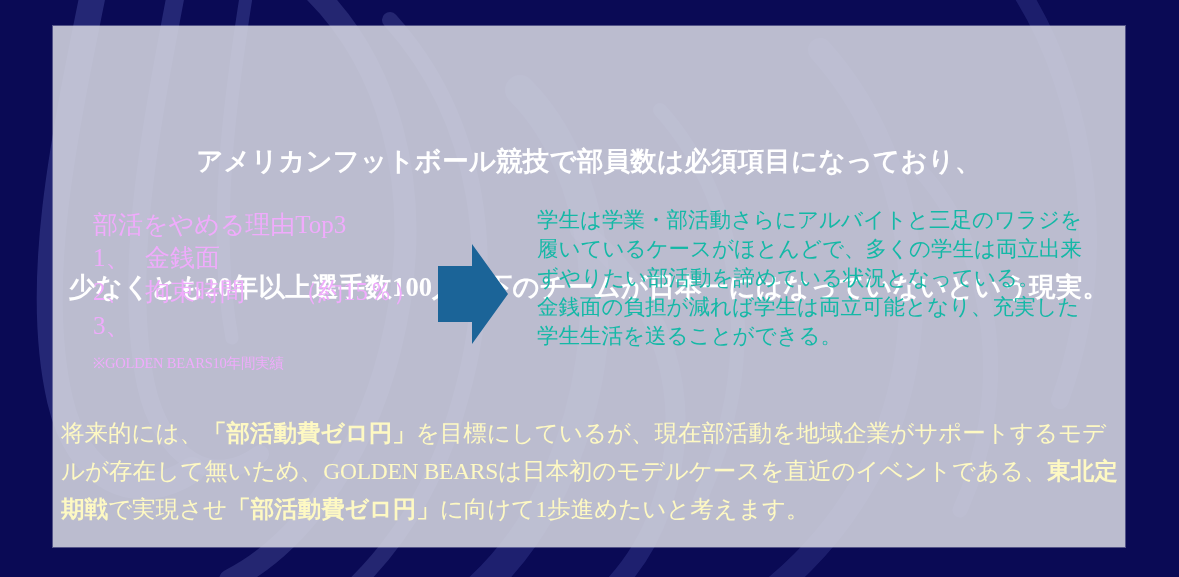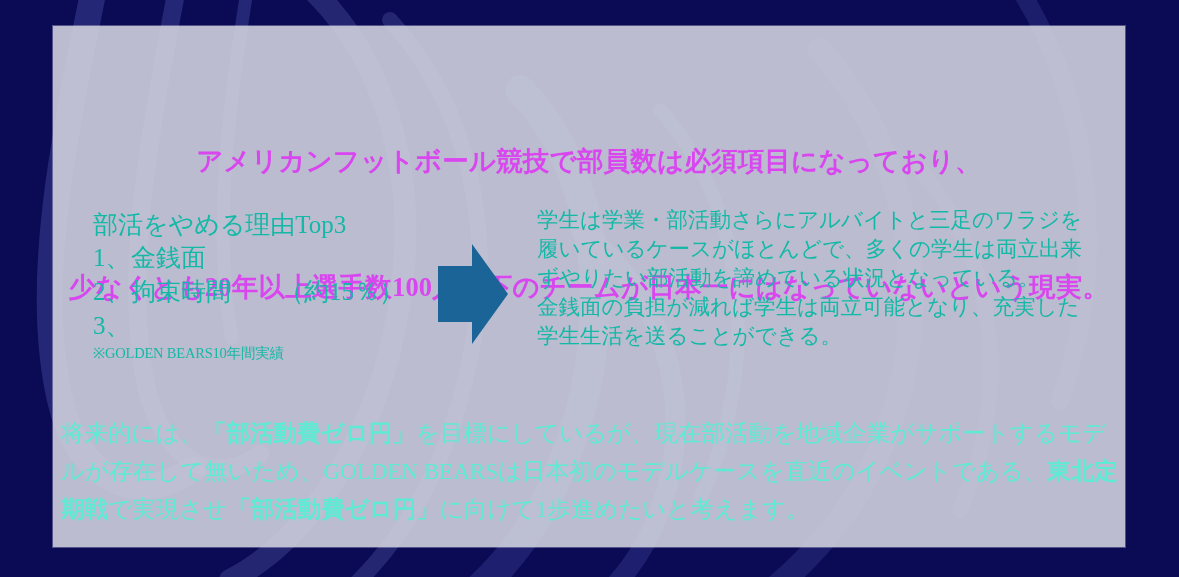--- a/index.html
+++ b/index.html
@@ -60,58 +60,58 @@
   .headline {
     position: absolute;
     left: 0;
     top: 30px;
     width: 100%;
     text-align: center;
     font-weight: bold;
     font-size: 26.5px;
     line-height: 42px;
     letter-spacing: 0.2px;
-    color: #d946ef;
+    color: #ffffff;
     white-space: pre;
   }
   .headline .l1 { display: block; }
   .headline .l2 { display: block; }
 
   
   .mid {
     position: absolute;
     left: 0;
     top: 160px;
     width: 100%;
     height: 200px;
   }
 
   .reasons {
     position: absolute;
     left: 40px;
     top: 22px;
     width: 350px;
-    color: #14b8a6;
+    color: #f0abfc;
   }
   .reasons-title {
     font-size: 25px;
     line-height: 33px;
     white-space: pre;
   }
   .reason-row {
     font-size: 25px;
     line-height: 34px;
     display: flex;
     white-space: pre;
   }
   .reason-rank { width: 38px; }
-  .reason-label { width: 148px; }
+  .reason-label { width: 148px; margin-left: 14px; }
   .reason-pct { }
   .reasons-note {
-    margin-top: 2px;
+    margin-top: 12px;
     font-size: 14.5px;
     line-height: 17px;
     letter-spacing: -0.2px;
     white-space: pre;
   }
 
   
   .arrow {
     position: absolute;
     left: 385px;
@@ -138,21 +138,21 @@
   .explain p.second { }
 
   
   .closing {
     position: absolute;
     left: 8px;
     top: 388px;
     width: 1060px;
     font-size: 23.5px;
     line-height: 38px;
-    color: #5eead4;
+    color: #fef9c3;
     text-align: left;
     white-space: pre-wrap;
   }
   .closing b { font-weight: bold; }
   .closing .gb { letter-spacing: -0.3px; }
 </style>
 </head>
 <body>
 
 <div id="slide">

